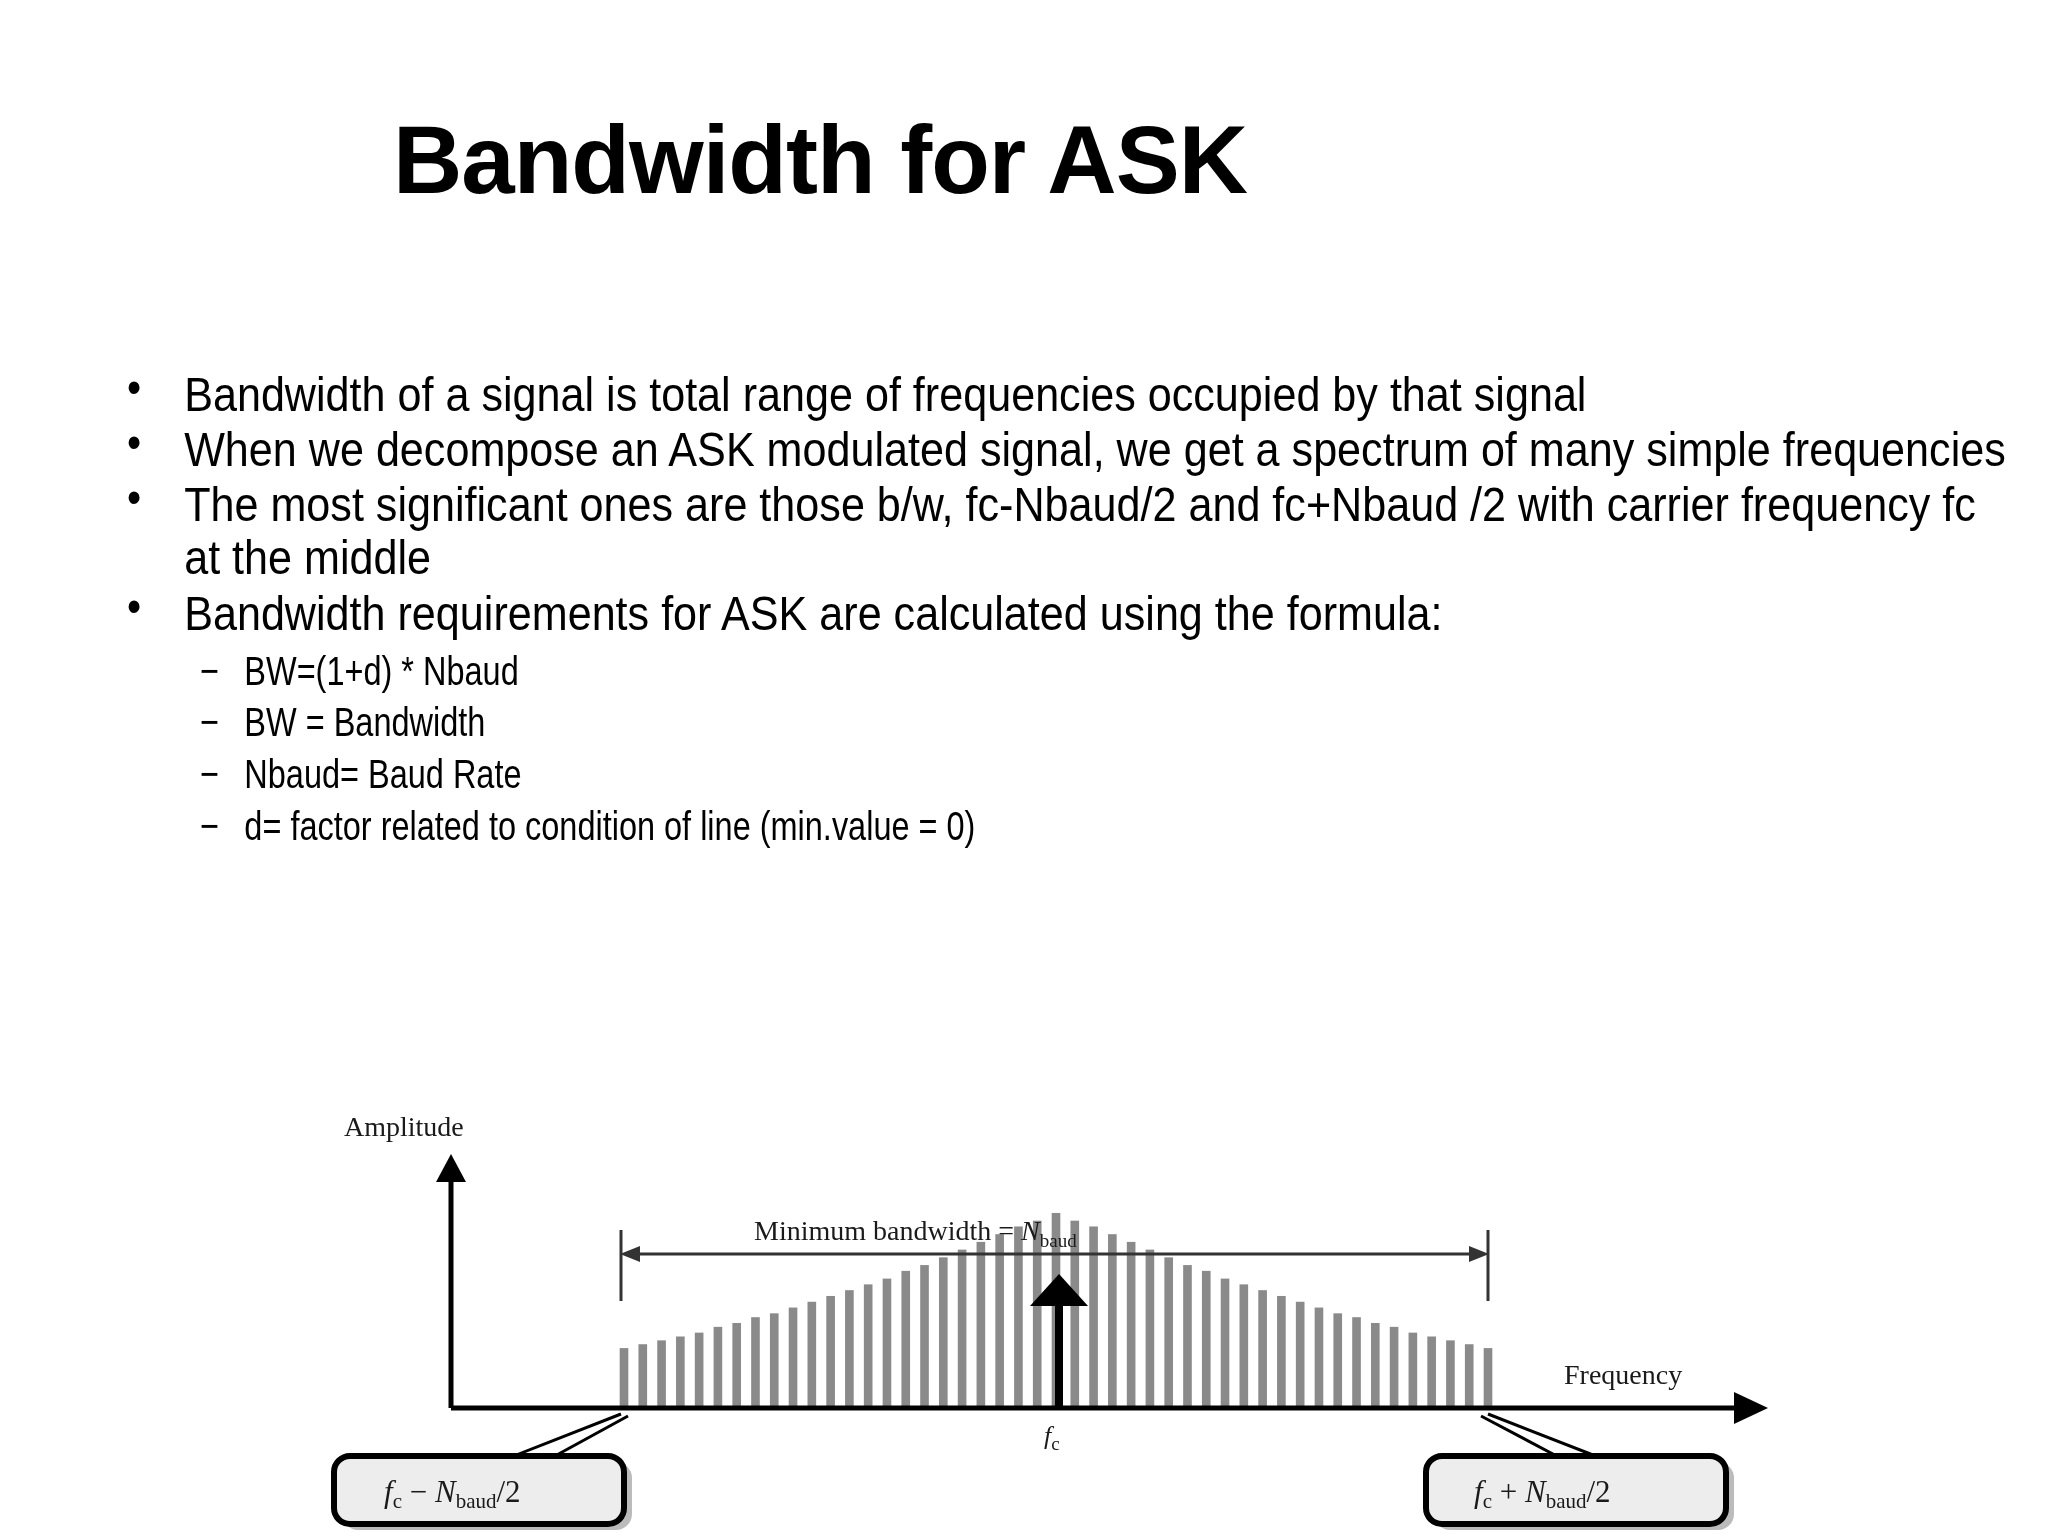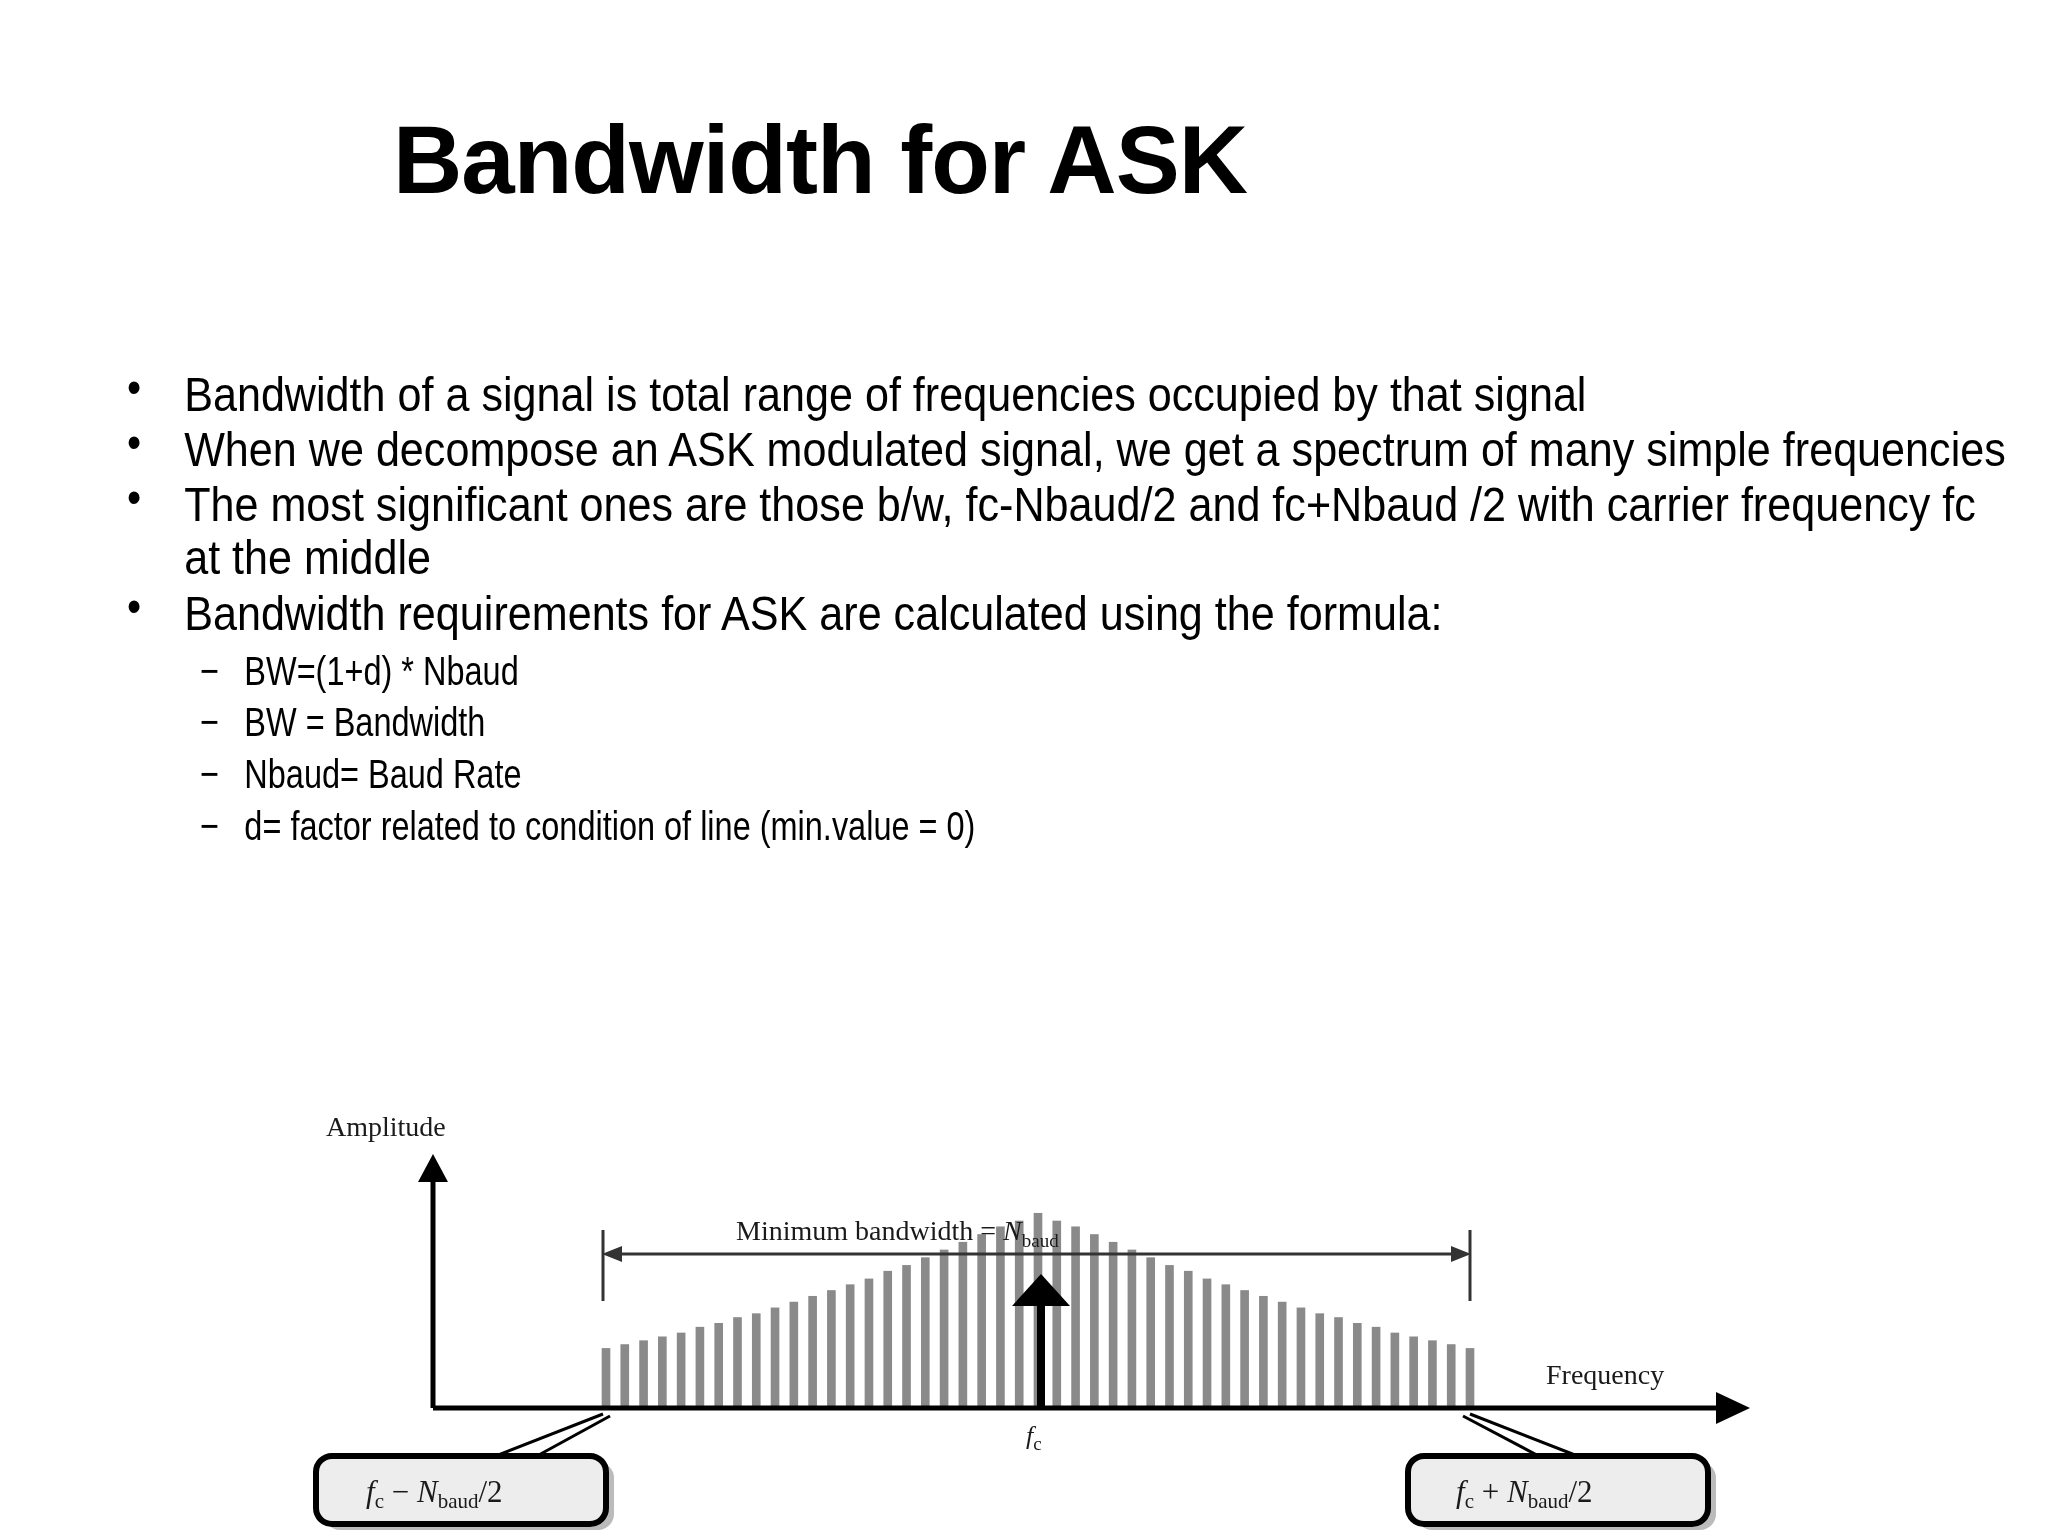--- a/index.html
+++ b/index.html
@@ -90,21 +90,21 @@
     position: absolute;
     left: 20px;
     top: 0px;
     font-size: 41px;
     line-height: 1.26;
   }
 
   
   #figure {
     position: absolute;
-    left: 258px;
+    left: 276px;
     top: 1096px;
     width: 1540px;
     height: 440px;
   }
   #figure svg {
     display: block;
   }
   .fig-text {
     font-family: "Liberation Serif", serif;
     fill: #1a1a1a;

